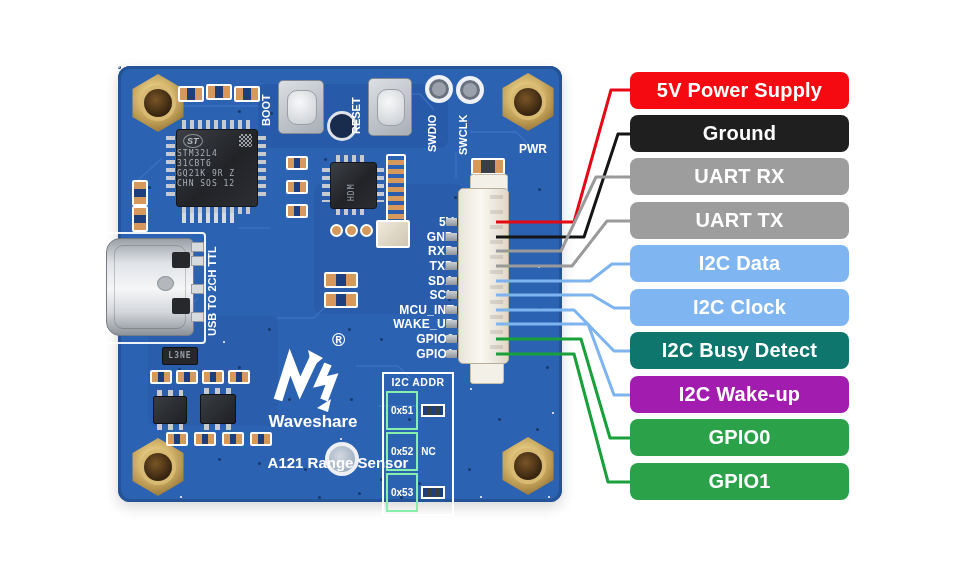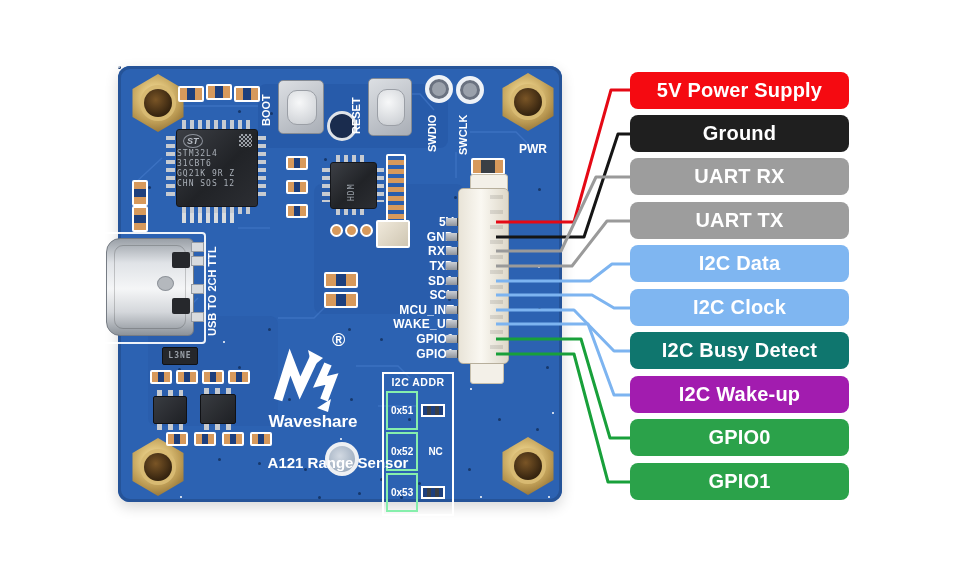--- a/index.html
+++ b/index.html
@@ -85,21 +85,21 @@
   .leg{position:absolute;width:11px;height:8px;background:#d8dbde;border:1px solid #979da5;}
   .legrow{position:absolute;height:10px;background:repeating-linear-gradient(90deg,#d8dbde 0 4px,rgba(0,0,0,0) 4px 8px);}
 
   
   .i2c-table{position:absolute;border:2px solid #fff;padding:1px 2px 2px 2px;color:#fff;}
   .i2c-h{font:700 10.5px "Liberation Sans",sans-serif;text-align:center;letter-spacing:.5px;padding:1px 0;}
   .i2c-row{display:flex;align-items:center;gap:3px;margin-top:2px;}
   .i2c-addr{border:2px solid #86efac;font:700 10px "Liberation Sans",sans-serif;padding:12px 3px;line-height:11px;}
   .i2c-jmp{border:2px solid #fff;width:20px;height:9px;
       background:linear-gradient(90deg,#1d3f7d 0 18%,#3a3f45 18% 42%,#1d3f7d 42% 58%,#3a3f45 58% 82%,#1d3f7d 82%);}
-  .i2c-nc{font:700 10px "Liberation Sans",sans-serif;flex:1;text-align:center;}
+  .i2c-nc{font:700 10px "Liberation Sans",sans-serif;flex:1;text-align:left;}
 
   
   .jst-body{position:absolute;background:linear-gradient(90deg,#e9e4d8,#faf8f2 45%,#ded8c9);
       border:1px solid #b7af9c;border-radius:5px;}
   .jst-body:after{content:"";position:absolute;right:5px;top:6px;bottom:6px;width:13px;
       background:repeating-linear-gradient(180deg,rgba(0,0,0,.10) 0 4px,rgba(0,0,0,0) 4px 15px);}
   .jst-tab{position:absolute;background:#f3f0e8;border:1px solid #c6bfad;border-radius:3px;}
   .hook{position:absolute;width:11px;height:8px;background:linear-gradient(180deg,#ccd0d6,#8e939b);
       border-right:3px solid #3a3f45;border-radius:1px;}
 

